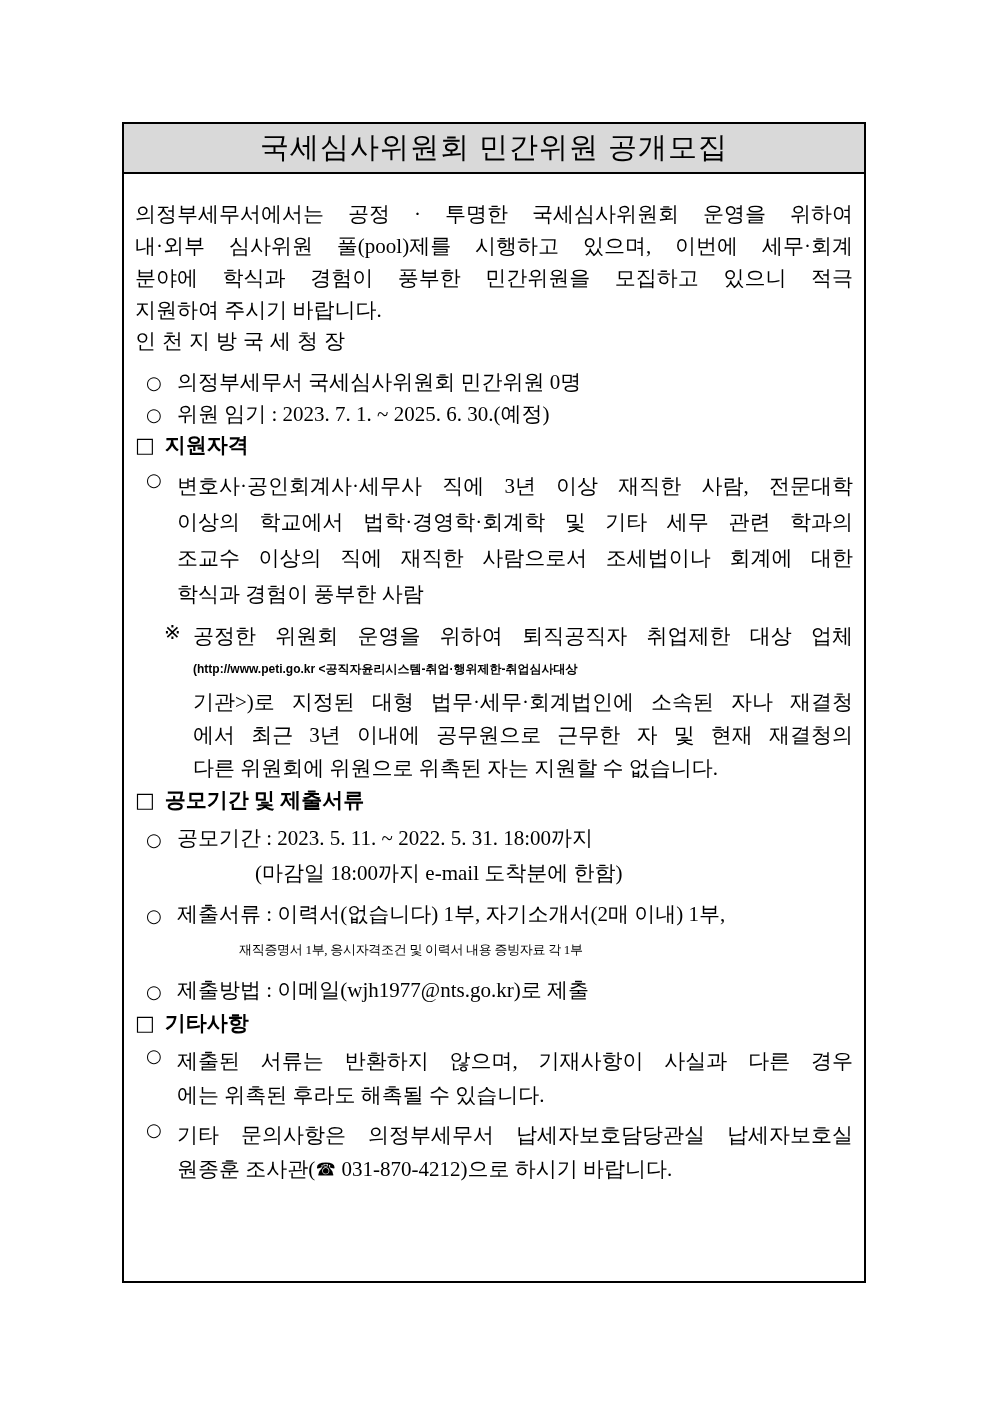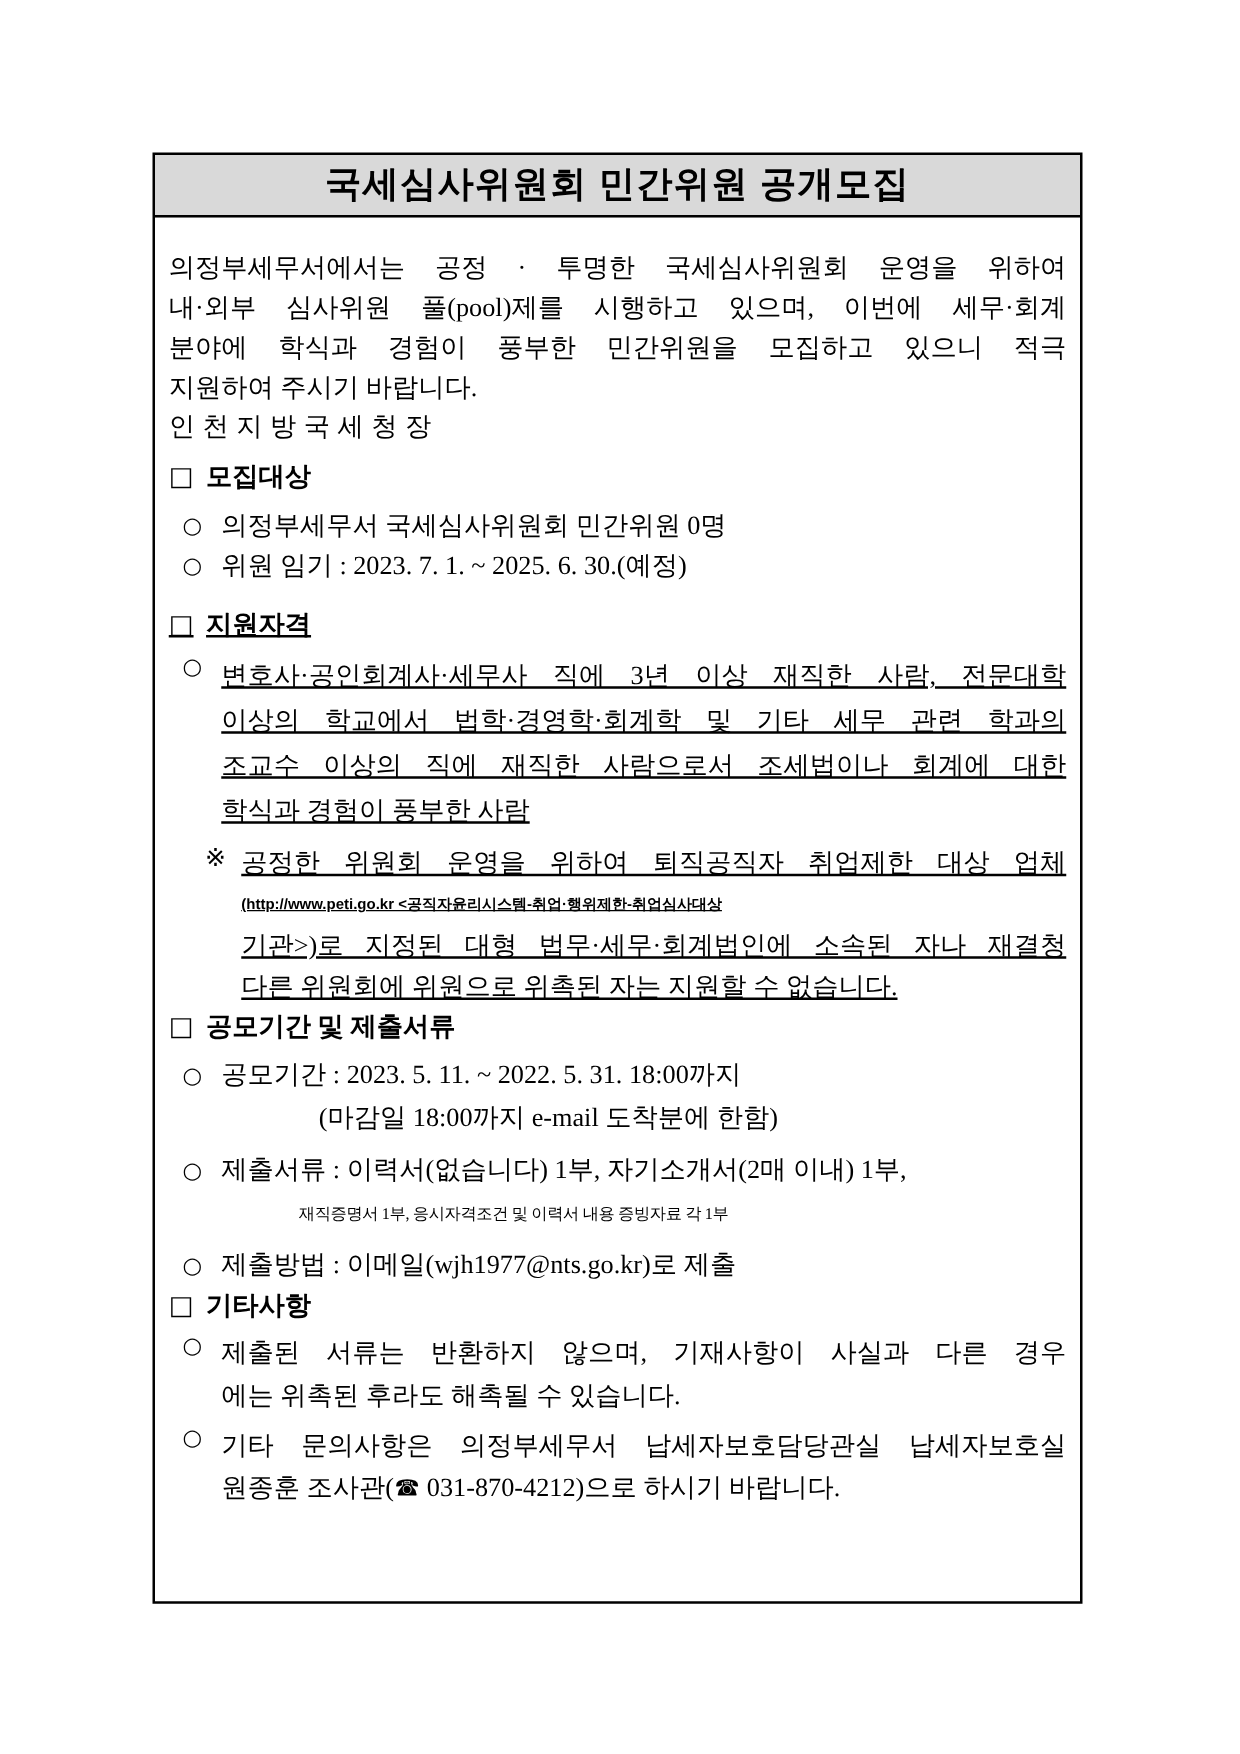--- a/index.html
+++ b/index.html
@@ -29,21 +29,21 @@
     height: 50px;
     box-sizing: border-box;
     background: #d9d9d9;
     border-bottom: 2px solid #000000;
     display: flex;
     align-items: center;
     justify-content: center;
   }
   .doc-title {
     font-family: "Liberation Sans", sans-serif;
-    font-weight: bold;
+    font-weight: normal;
     font-size: 29px;
     letter-spacing: 1px;
     white-space: nowrap;
   }
   .doc-body {
     padding: 24px 11px 0 11px;
     font-size: 21px;
   }
   
   .jline { text-align: justify; text-align-last: justify; }
@@ -103,21 +103,21 @@
     font-family: "Liberation Sans", sans-serif;
     font-weight: bold;
     font-size: 12px;
   }
 
   
   .sec-recruit { margin-top: 9px; }
   .sec-recruit .items { margin-top: 8px; }
   .sec-recruit .bullet-item { line-height: 32px; }
 
-  .sec-qual { margin-top: 16px; text-decoration: underline; }
+  .sec-qual { margin-top: 0; }
   .sec-qual .q-item { margin-top: 8px; }
   .sec-qual .q-item > div > div { line-height: 36px; }
   .sec-qual .note-item { margin-top: 8px; }
   .sec-qual .note-item > div > div { line-height: 33px; }
 
   .sec-period { margin-top: 0; }
   .sec-period .row { margin-top: 6px; line-height: 35px; }
   .sec-period .bullet-item { line-height: 35px; }
   .subline { line-height: 35px; }
   .subline.s1 { padding-left: 120px; }
@@ -141,23 +141,20 @@
     <div class="intro">
       <div class="jline">의정부세무서에서는 공정 · 투명한 국세심사위원회 운영을 위하여</div>
       <div class="jline">내·외부 심사위원 풀(pool)제를 시행하고 있으며, 이번에 세무·회계</div>
       <div class="jline">분야에 학식과 경험이 풍부한 민간위원을 모집하고 있으니 적극</div>
       <div class="jline last">지원하여 주시기 바랍니다.</div>
     </div>
 
     <div class="signer-line">인천지방국세청장</div>
 
     <div class="sec sec-recruit">
-      <div class="sec-head">
-        <span class="sq">□</span><span>모집대상</span>
-      </div>
       <div class="items">
         <div class="bullet-item">
           <span class="circ">○</span>
           <div>의정부세무서 국세심사위원회 민간위원 0명</div>
         </div>
         <div class="bullet-item">
           <span class="circ">○</span>
           <div>위원 임기 : 2023. 7. 1. ~ 2025. 6. 30.(예정)</div>
         </div>
       </div>
@@ -175,20 +172,21 @@
           <div class="jline">조교수 이상의 직에 재직한 사람으로서 조세법이나 회계에 대한</div>
           <div class="jline last">학식과 경험이 풍부한 사람</div>
         </div>
       </div>
       <div class="note-item">
         <span class="nm">※</span>
         <div>
           <div class="jline">공정한 위원회 운영을 위하여 퇴직공직자 취업제한 대상 업체</div>
           <div class="bold-url">(http://www.peti.go.kr &lt;공직자윤리시스템-취업·행위제한-취업심사대상</div>
           <div class="jline">기관&gt;)로 지정된 대형 법무·세무·회계법인에 소속된 자나 재결청</div>
+          <div class="jline">에서 최근 3년 이내에 공무원으로 근무한 자 및 현재 재결청의</div>
           <div class="jline last">다른 위원회에 위원으로 위촉된 자는 지원할 수 없습니다.</div>
         </div>
       </div>
     </div>
 
     <div class="sec sec-period">
       <div class="sec-head">
         <span class="sq">□</span><span>공모기간 및 제출서류</span>
       </div>
       <div class="bullet-item row">

